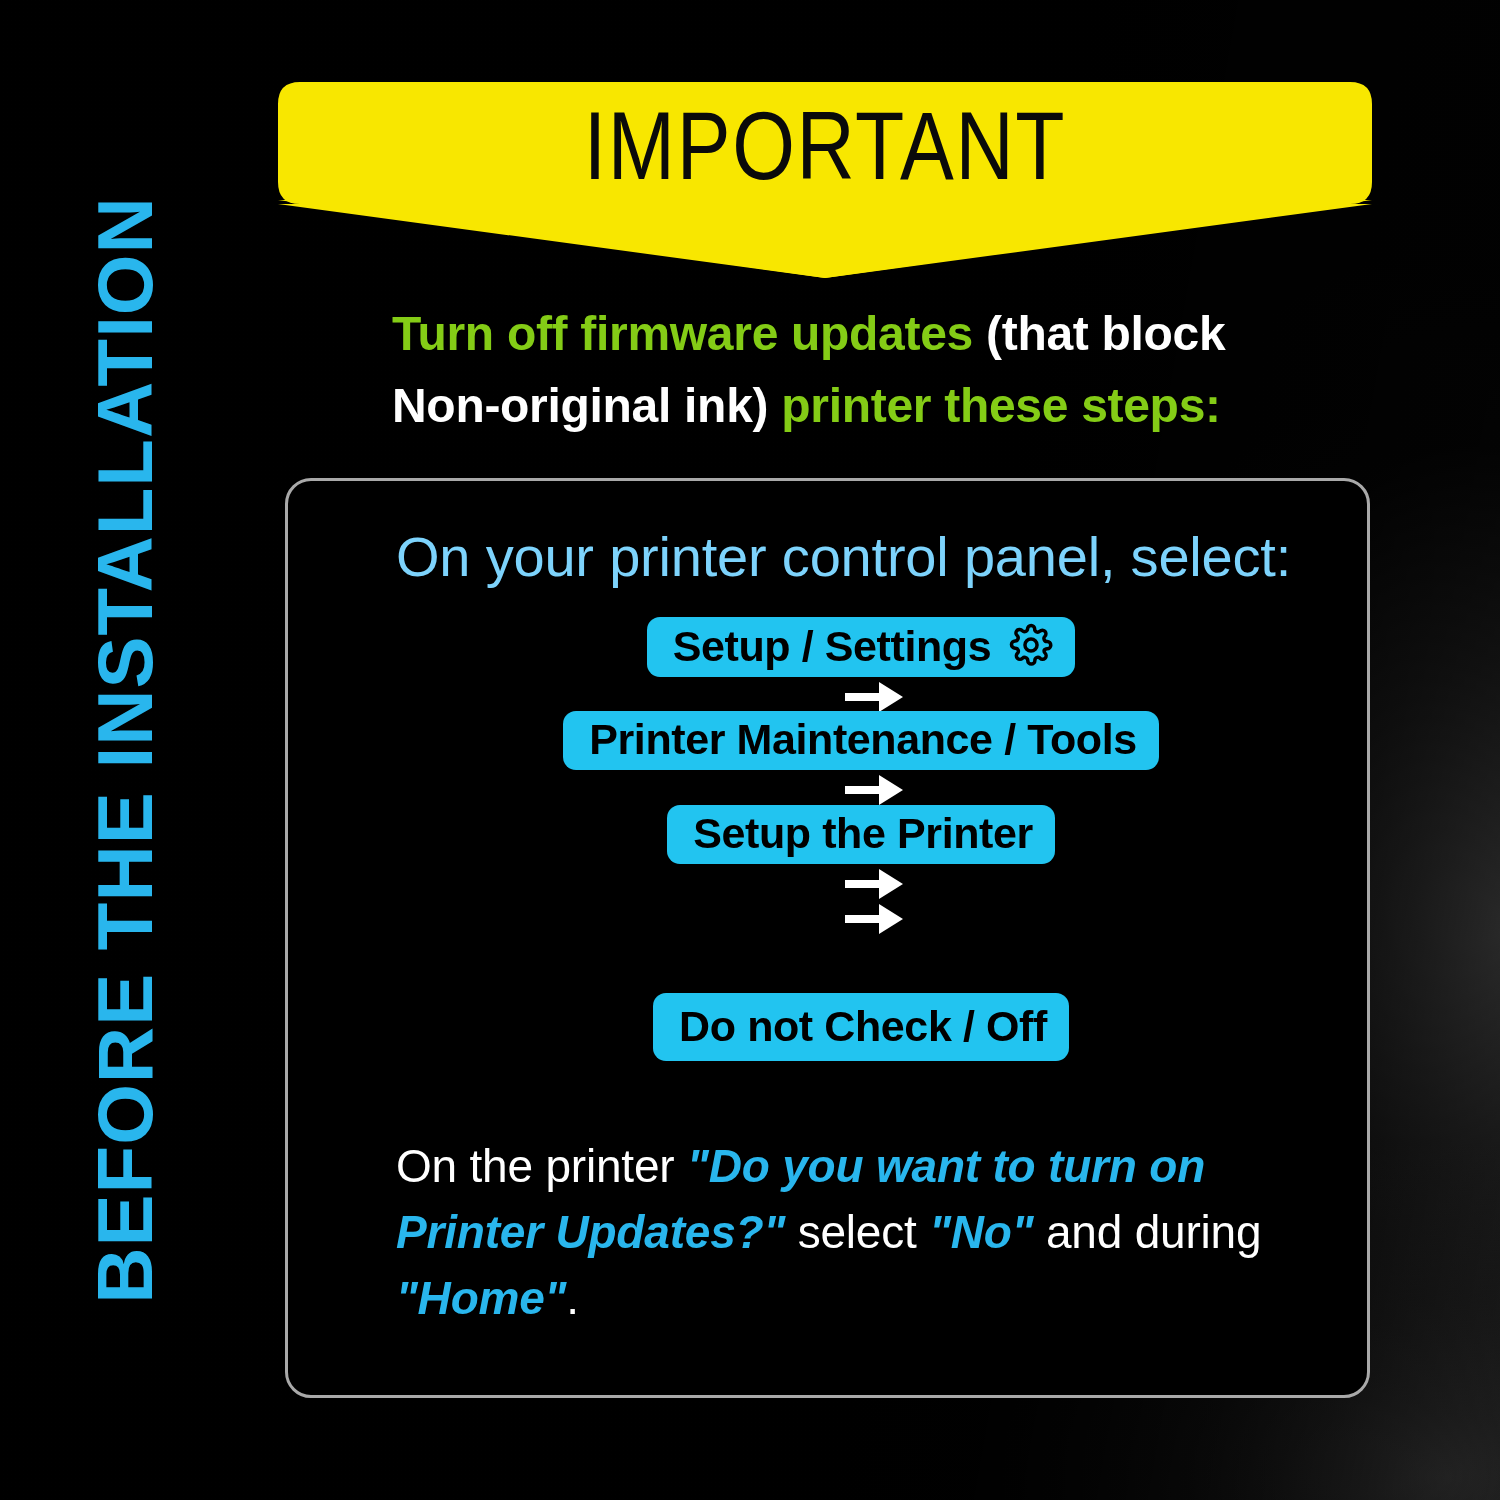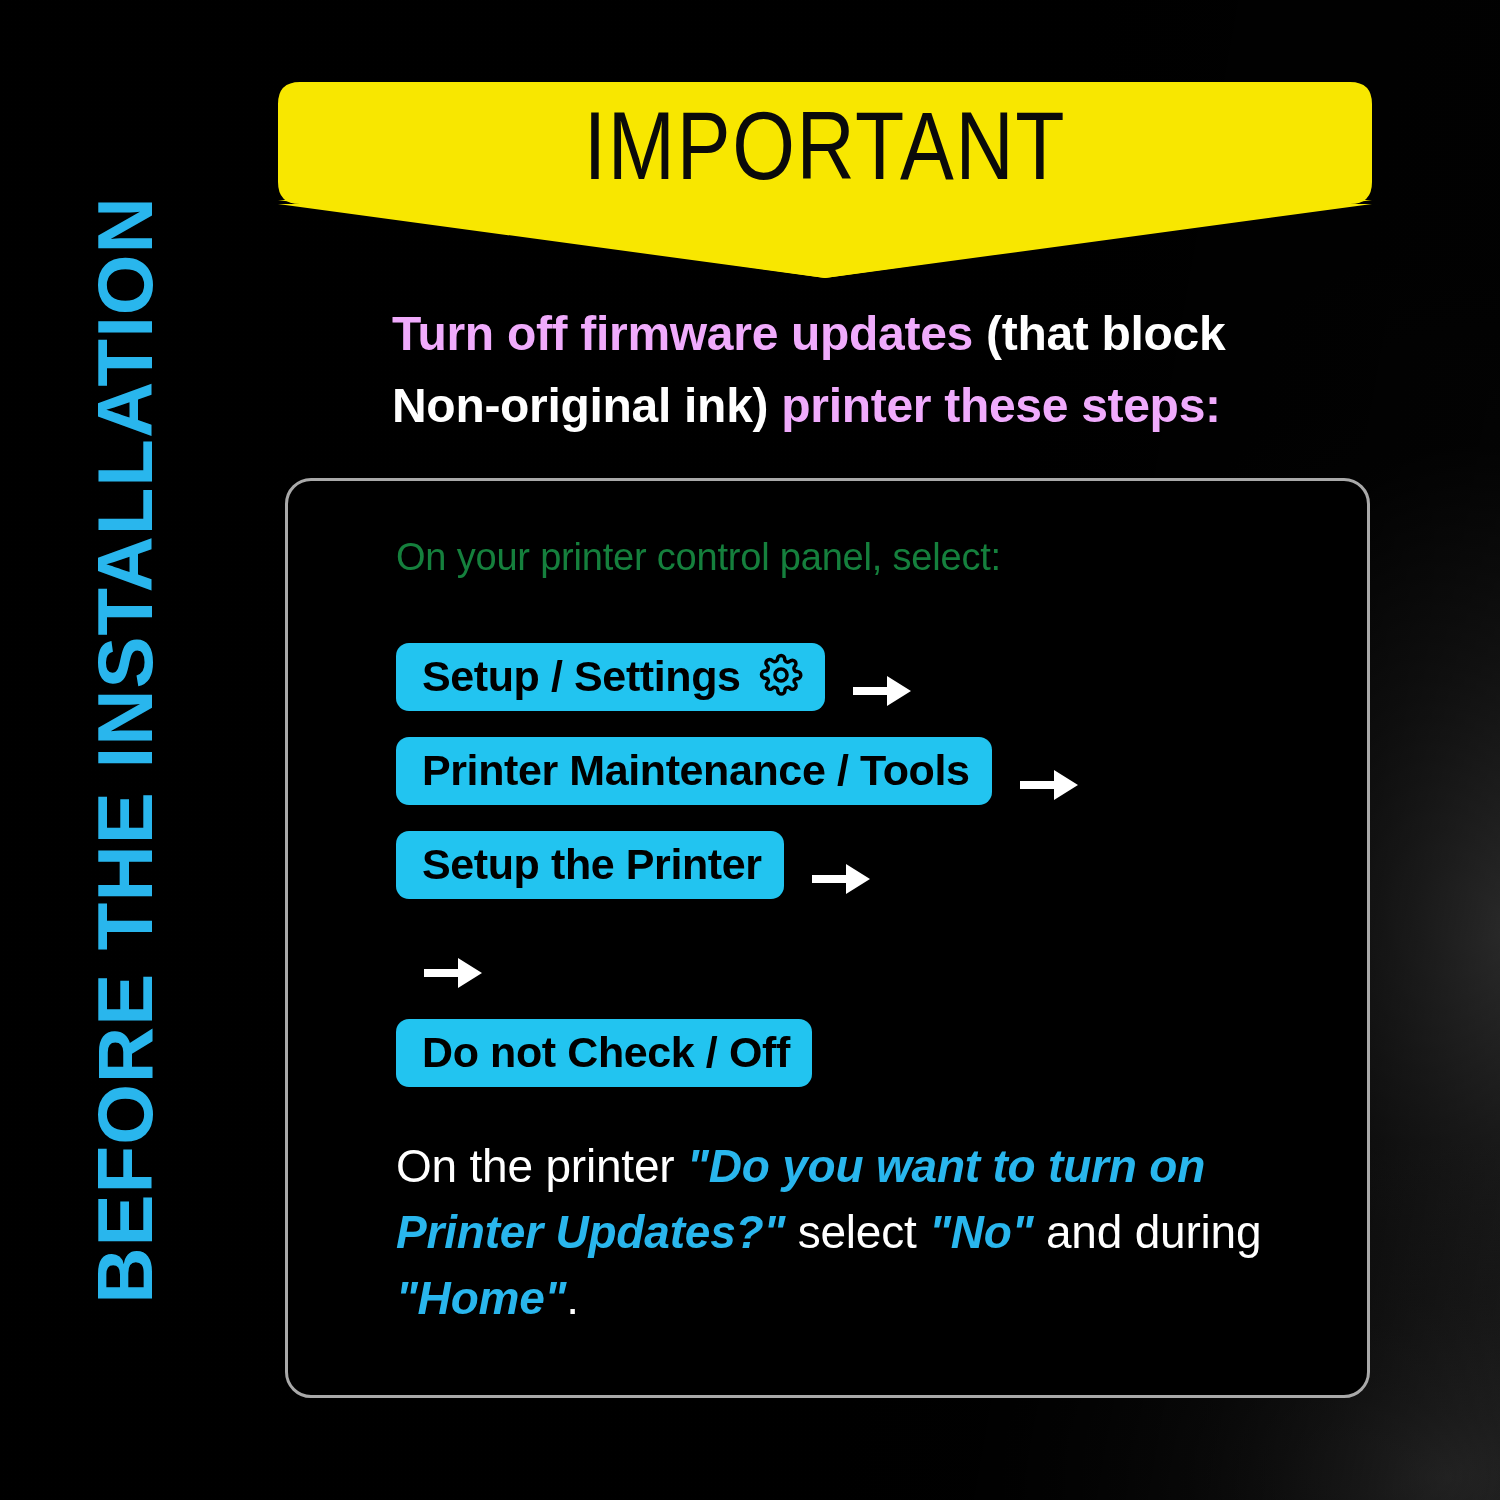--- a/index.html
+++ b/index.html
@@ -93,52 +93,53 @@
     position:absolute;
     left:392px; top:298px;
     width:950px;
     font-size:48px;
     line-height:72px;
     font-weight:bold;
     color:#F5E400;
     letter-spacing:-0.3px;
   }
   #headline .w { color:#FFFFFF; }
-  #headline .y { color:#f0abfc; font-weight:bold;margin-top:20px; }
+  #headline .y { color:#84cc16; font-weight:bold;margin-top:20px; }
 
   
   #panel {
     position:absolute;
     left:285px; top:478px;
     width:1085px; height:920px;
     border:3px solid #A9A9A9;
     border-radius:26px;
     background:#000;
   }
 
   .panel-lead {
     position:absolute;
     left:108px; top:48px;
-    font-size:38px;
+    font-size:56px;
     line-height:56px;
-    color:#15803d;
+    color:#7dd3fc;
     white-space:nowrap;
     letter-spacing:-0.2px;
   }
 
   
   #steps {
     position:absolute;
     left:108px; top:136px;
     width:930px;
   }
   .step-row {
     display:flex;
-    align-items:flex-end;
+    align-items:center;
     height:94px;
+    flex-direction:column;
   }
   .chip {
     display:inline-flex;
     align-items:center;
     gap:18px;
     background:#22C4F0;
     color:#000;
     border-radius:13px;
     padding:6px 22px 10px 26px;
     height:68px;

